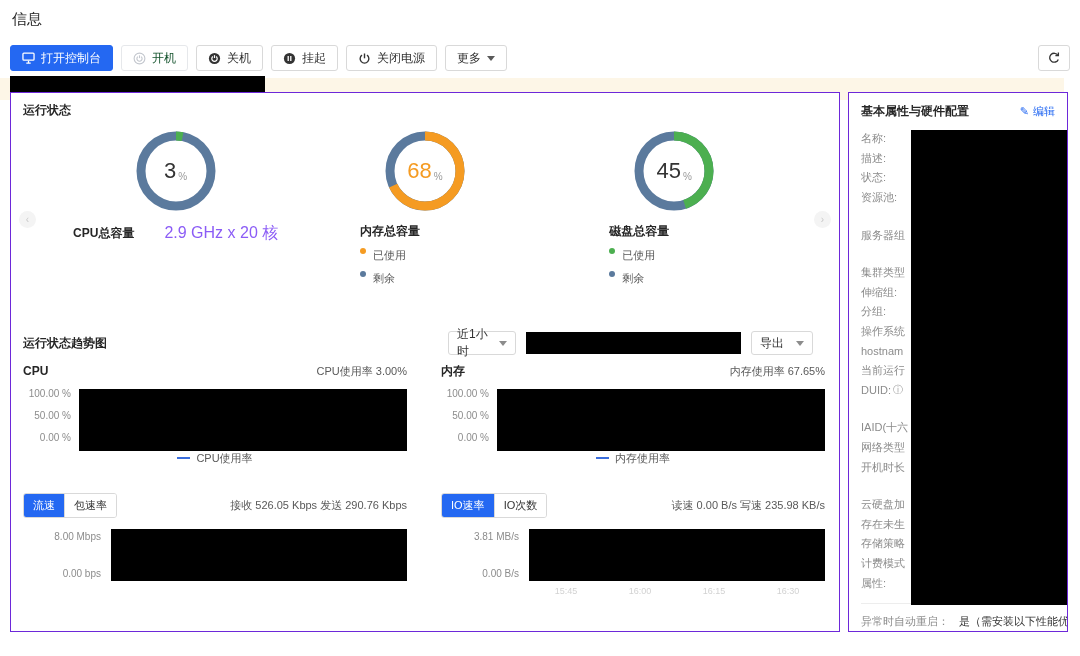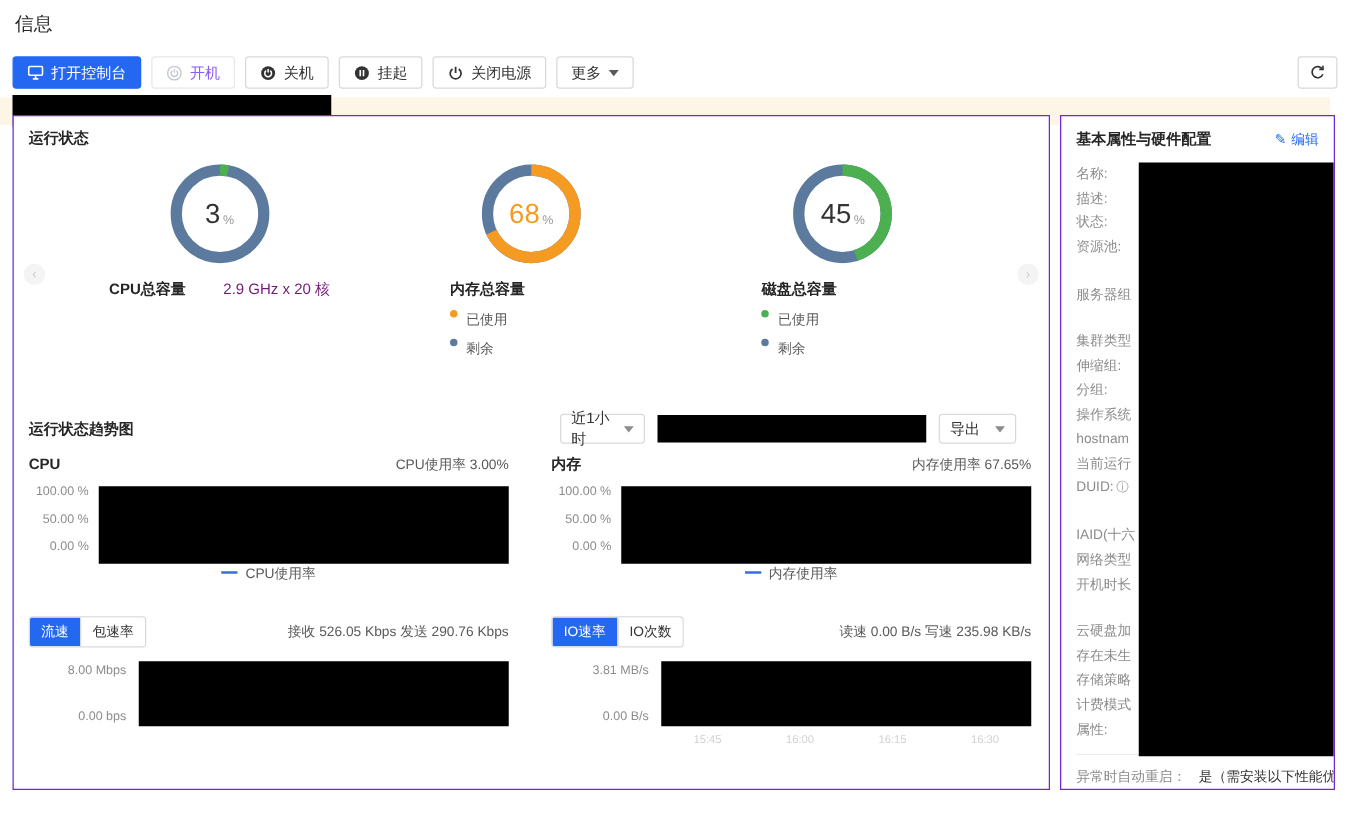--- a/index.html
+++ b/index.html
@@ -8,21 +8,21 @@
     position: relative; background:#fff; overflow:hidden;
     font-family:"Liberation Sans","DejaVu Sans",sans-serif; color:#333;
   }
   .page-title { position:absolute; left:12px; top:10px; font-size:15px; color:#262626; }
 
   
   .toolbar { position:absolute; left:10px; top:45px; right:10px; height:26px; display:flex; gap:8px; }
   .btn { display:inline-flex; align-items:center; gap:6px; padding:0 11px; height:26px;
          border:1px solid #d9d9d9; border-radius:3px; background:#fff; font-size:12px; color:#333; cursor:pointer; white-space:nowrap; }
   .btn-primary { background:#2468f2; border-color:#2468f2; color:#fff; }
-  .btn-disabled { color:#8b5cf6; border-color:#e6e8eb; }
+  .btn-disabled { color:#14532d; border-color:#e6e8eb; }
   .btn-refresh { position:absolute; right:0; top:0; width:32px; padding:0; justify-content:center; }
   .caret { width:0; height:0; border-left:4px solid transparent; border-right:4px solid transparent; border-top:5px solid #595959; }
   .caret-gray { border-top-color:#8c8c8c; }
 
   .notice-bar { position:absolute; left:0; top:78px; width:1064px; height:22px; background:#fdf6e7; }
   .redact { position:absolute; background:#000; }
   .redact-top { left:10px; top:76px; width:255px; height:25px; }
 
   
   .card { position:absolute; top:92px; height:540px; border:1px solid #6d28d9; background:#fff; }
@@ -38,21 +38,21 @@
       background:#f4f4f4; color:#c9c9c9; font-size:10px; display:flex; align-items:center; justify-content:center; cursor:pointer; }
   .arrow-left { left:8px; } .arrow-right { right:8px; }
   .donuts { position:absolute; left:40px; right:40px; top:0; display:flex; }
   .donut-col { flex:1; display:flex; flex-direction:column; align-items:center; }
   .donut-wrap { position:relative; width:80px; height:80px; margin-top:10px; }
   .donut-value { position:absolute; inset:0; display:flex; align-items:center; justify-content:center; gap:2px; }
   .donut-num { font-size:22px; color:#333; }
   .donut-unit { font-size:10px; color:#999; margin-top:10px; }
   .donut-label-row { margin-top:12px; display:flex; gap:30px; font-size:12px; align-items:center; }
   .donut-label { font-weight:bold; color:#262626; font-size:12px; }
-  .donut-sub { color:#701a75; font-size:12px; }
+  .donut-sub { color:#8b5cf6; font-size:16px; }
   .donut-meta { margin-top:12px; width:130px; }
   .legend-row { display:flex; align-items:flex-start; gap:7px; margin-top:8px; font-size:11px; color:#595959; cursor:pointer; }
   .dot { width:6px; height:6px; border-radius:50%; background:#999; flex:0 0 auto; }
 
   
   .trend-header { position:absolute; left:12px; right:26px; top:238px; height:24px; display:flex; align-items:center; }
   .trend-controls { margin-left:auto; display:flex; align-items:center; gap:10px; }
   .select { height:24px; border:1px solid #d9d9d9; border-radius:3px; background:#fff;
             display:flex; align-items:center; justify-content:space-between; padding:0 8px; font-size:12px; color:#333; cursor:pointer; }
   .select-range { width:68px; } .select-export { width:62px; }

